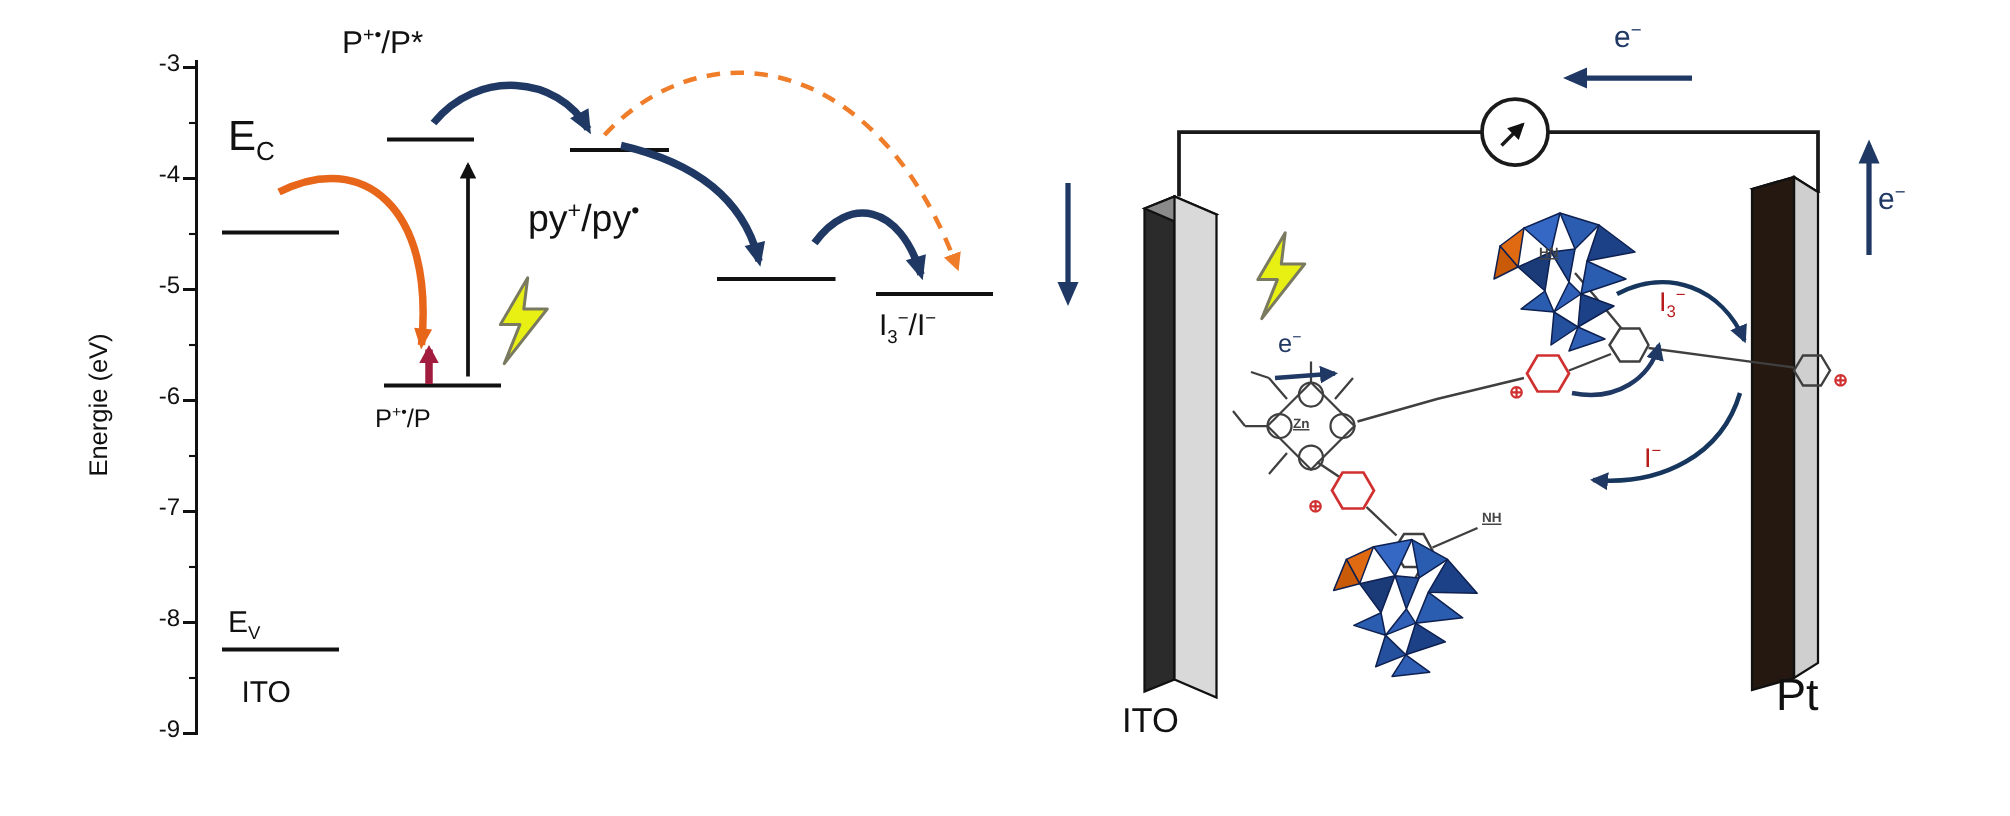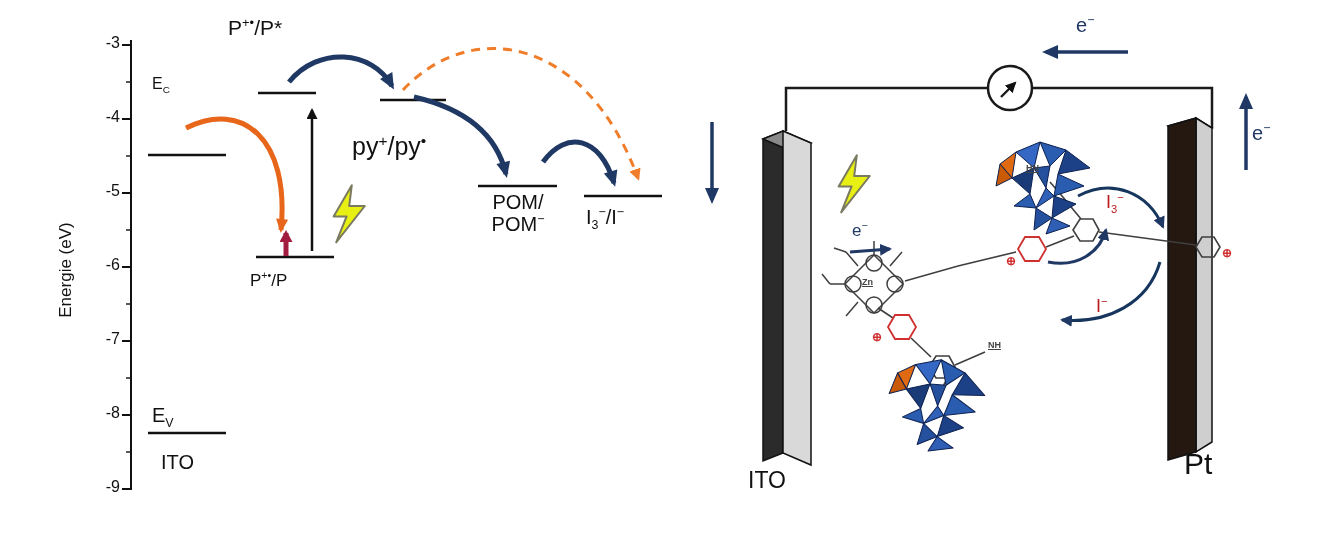--- a/index.html
+++ b/index.html
@@ -165,32 +165,28 @@
   <div class="axis-title">Energie (eV)</div>
 
   <div class="tick" style="left:90px;top:34px">-3</div>
   <div class="tick" style="left:90px;top:108px">-4</div>
   <div class="tick" style="left:90px;top:182px">-5</div>
   <div class="tick" style="left:90px;top:256px">-6</div>
   <div class="tick" style="left:90px;top:330px">-7</div>
   <div class="tick" style="left:90px;top:404px">-8</div>
   <div class="tick" style="left:90px;top:478px">-9</div>
 
-  <div class="lbl" style="left:152px;top:76px;font-size:16px"><span>E</span><sub>C</sub></div>
+  <div class="lbl" style="left:152px;top:76px;font-size:28px"><span>E</span><sub>C</sub></div>
   <div class="lbl" style="left:152px;top:405px;font-size:20px"><span>E</span><sub>V</sub></div>
   <div class="lbl" style="left:161px;top:452px;font-size:20px">ITO</div>
 
   <div class="lbl" style="left:228px;top:16px;font-size:21px"><span>P</span><sup>+•</sup><span>/P*</span></div>
   <div class="lbl" style="left:250px;top:270px;font-size:17px"><span>P</span><sup>+•</sup><span>/P</span></div>
   <div class="lbl" style="left:352px;top:133px;font-size:25px"><span>py</span><sup>+</sup><span>/py</span><sup>•</sup></div>
 
-  <div class="lbl" style="left:478px;top:192px;width:80px;text-align:center;font-size:20px">
-    <div>POM/</div>
-    <div><span>POM</span><sup>−</sup></div>
-  </div>
 
   <div class="lbl" style="left:586px;top:206px;font-size:20px"><span>I</span><sub>3</sub><sup>−</sup><span>/I</span><sup>−</sup></div>
 
   <div class="lbl navy" style="left:1076px;top:14px;font-size:20px"><span>e</span><sup>−</sup></div>
   <div class="lbl navy" style="left:1252px;top:122px;font-size:20px"><span>e</span><sup>−</sup></div>
   <div class="lbl navy" style="left:852px;top:220px;font-size:17px"><span>e</span><sup>−</sup></div>
 
   <div class="lbl" style="left:748px;top:468px;font-size:23px">ITO</div>
   <div class="lbl" style="left:1184px;top:448px;font-size:30px">Pt</div>
 

